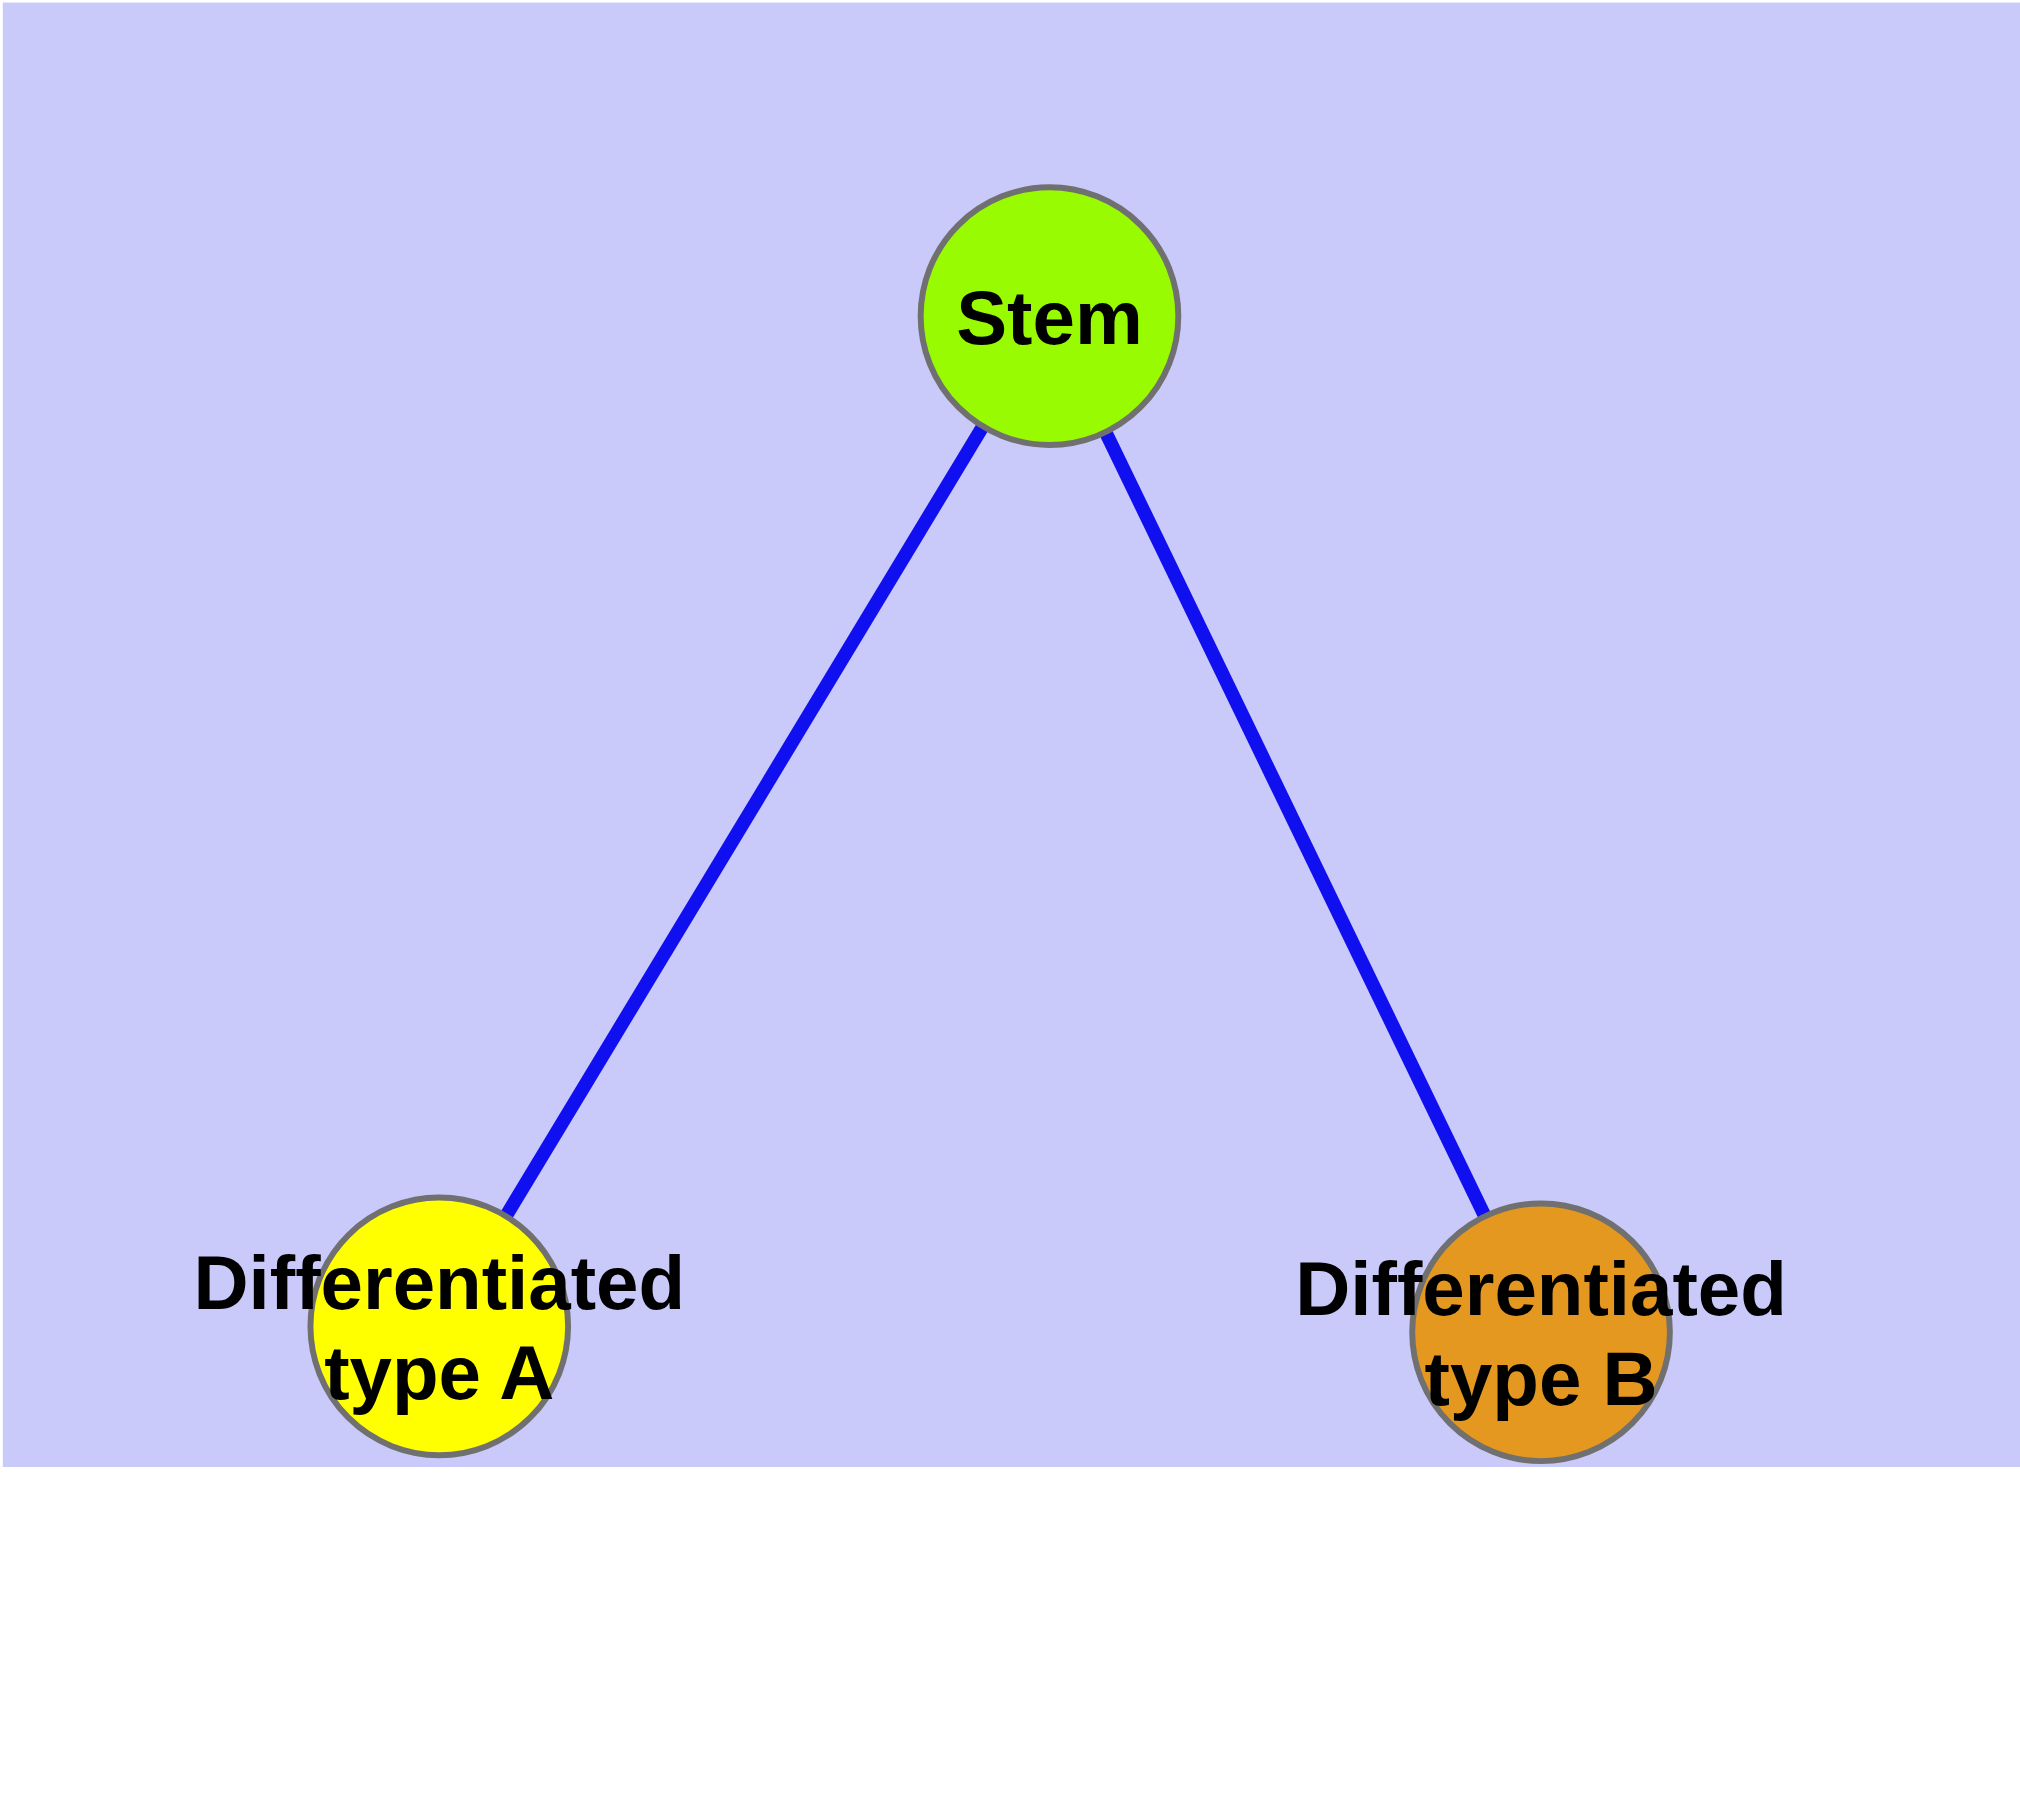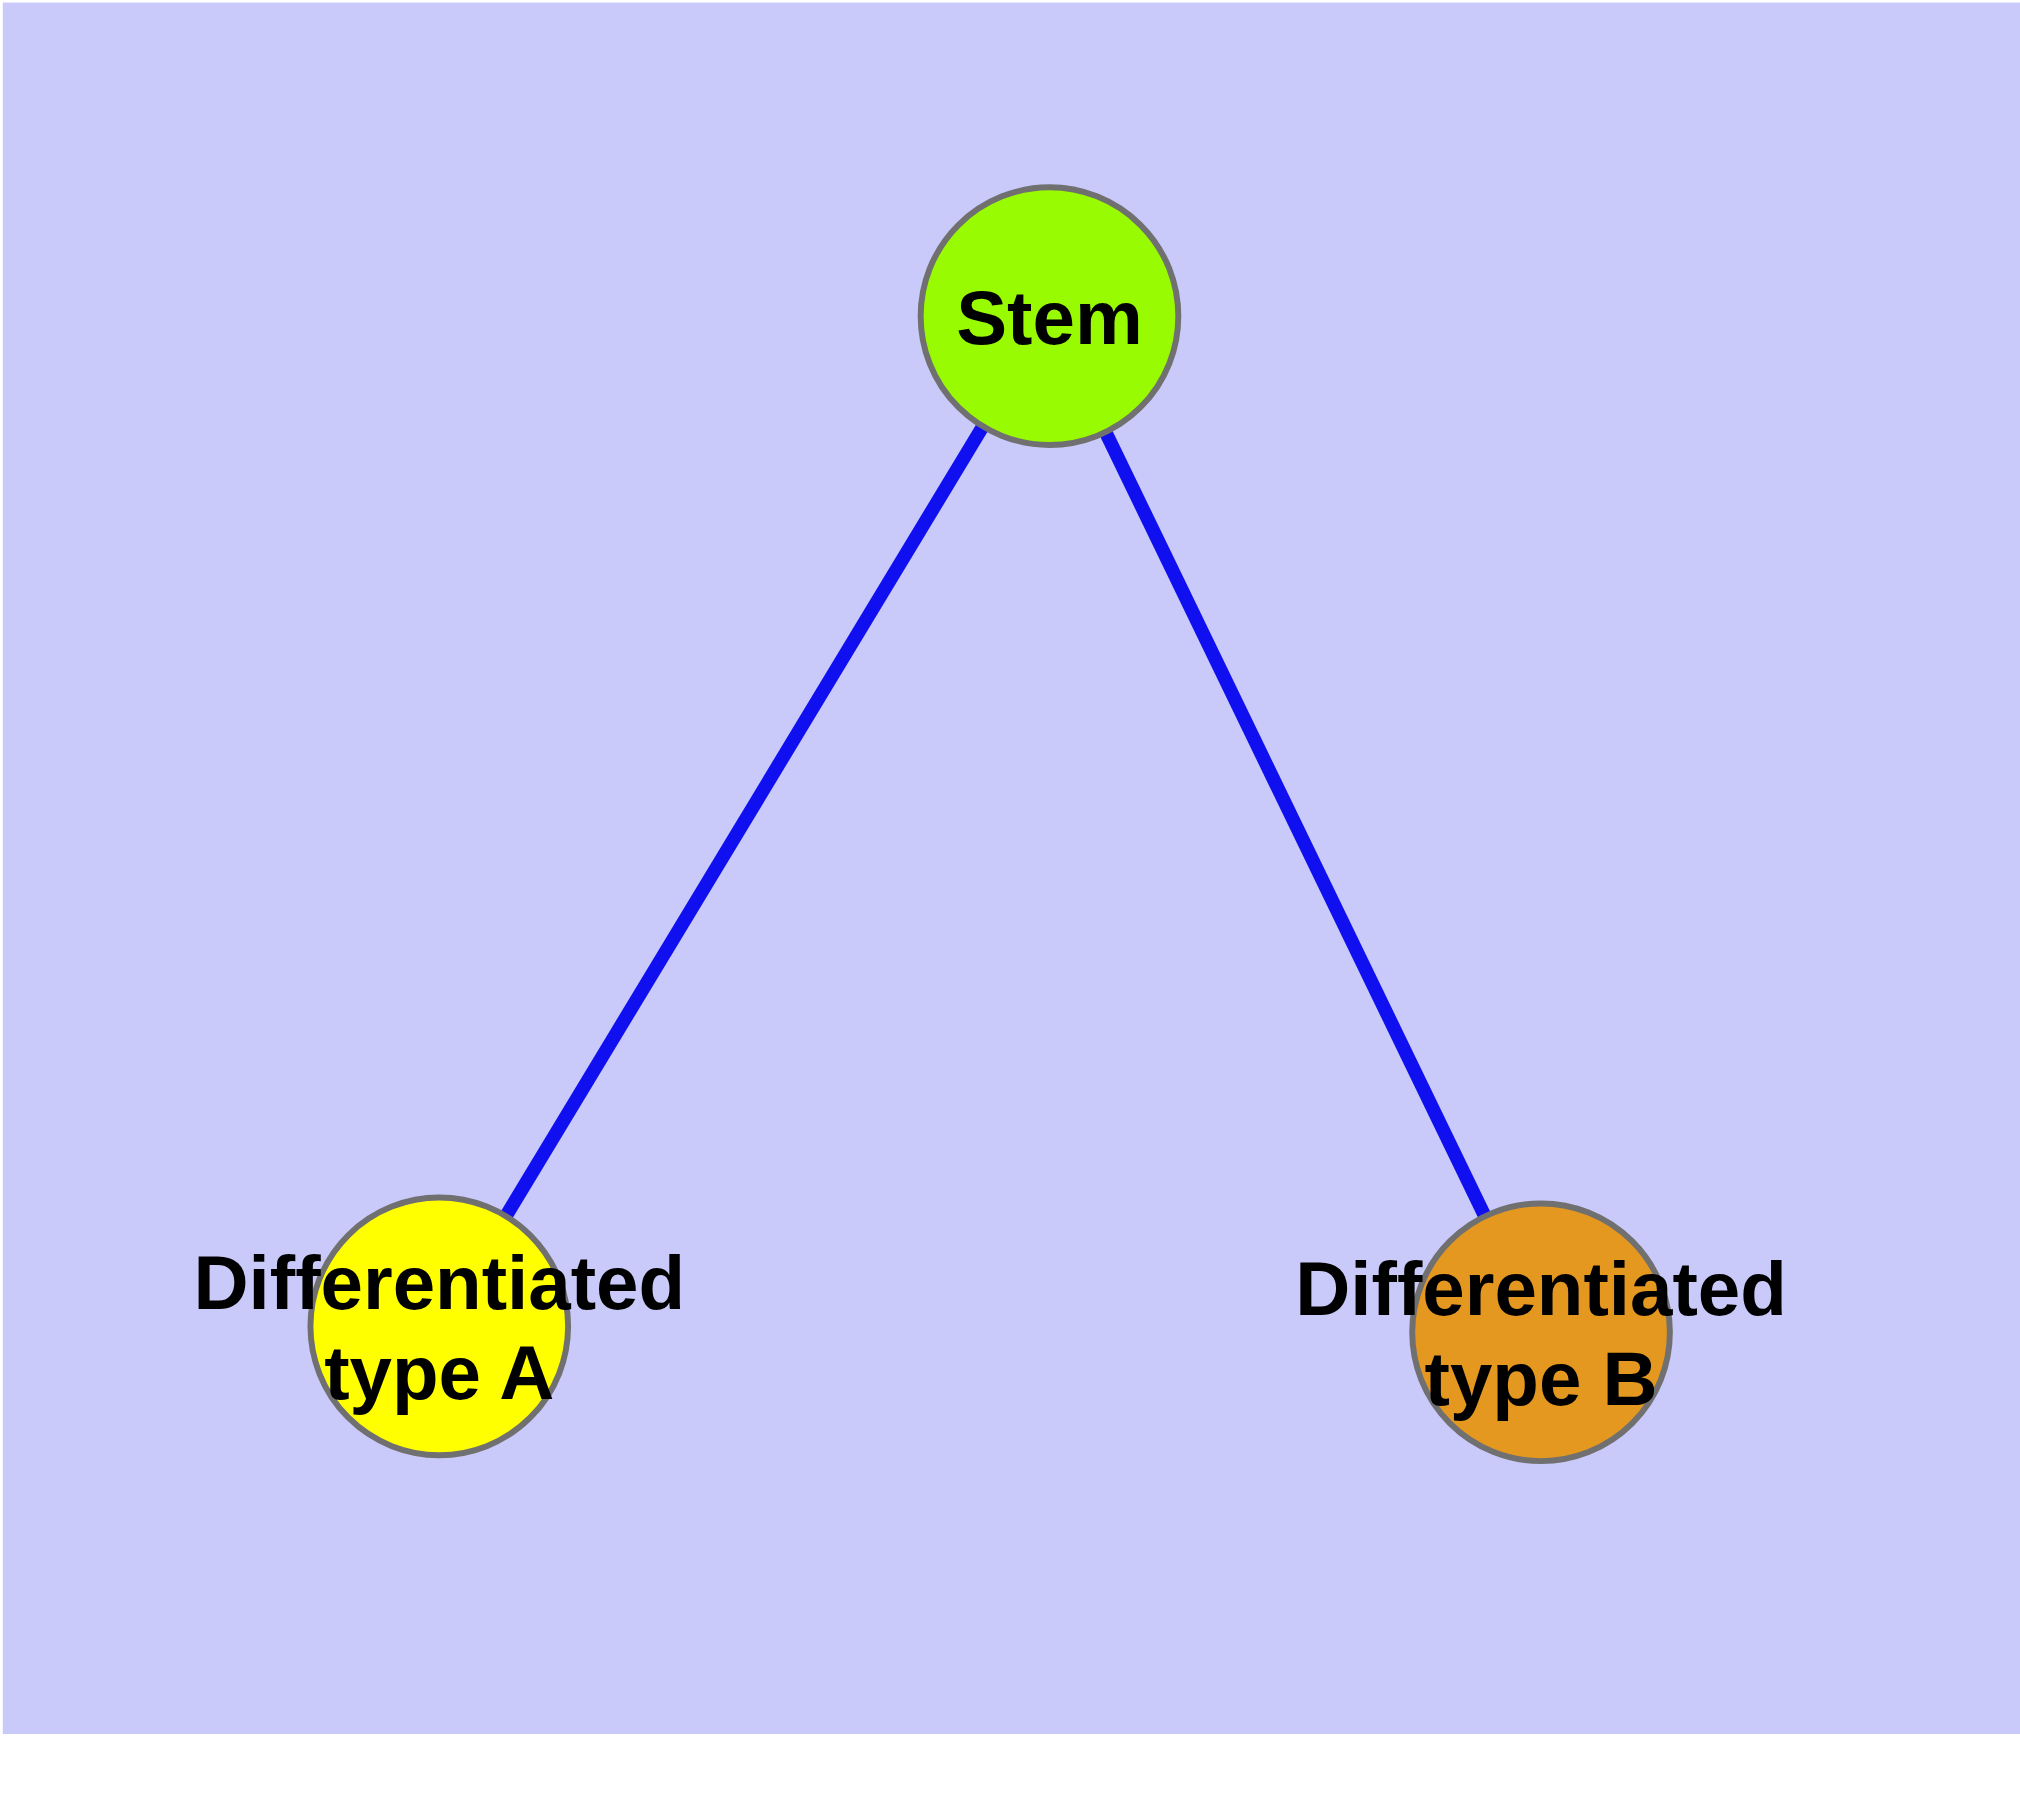--- a/index.html
+++ b/index.html
@@ -3,21 +3,21 @@
 <meta charset="utf-8">
 <style>
   html, body {
     margin: 0;
     padding: 0;
     background: #FFFFFF;
   }
   .page {
     position: relative;
     width: 2021px;
-    height: 1734px;
+    height: 1467px;
     overflow: hidden;
     text-align: center;
   }
   svg.diagram {
     display: block;
     width: 2021px;
     height: 1812px;
   }
   .node-label {
     font-family: "Liberation Sans", sans-serif;

